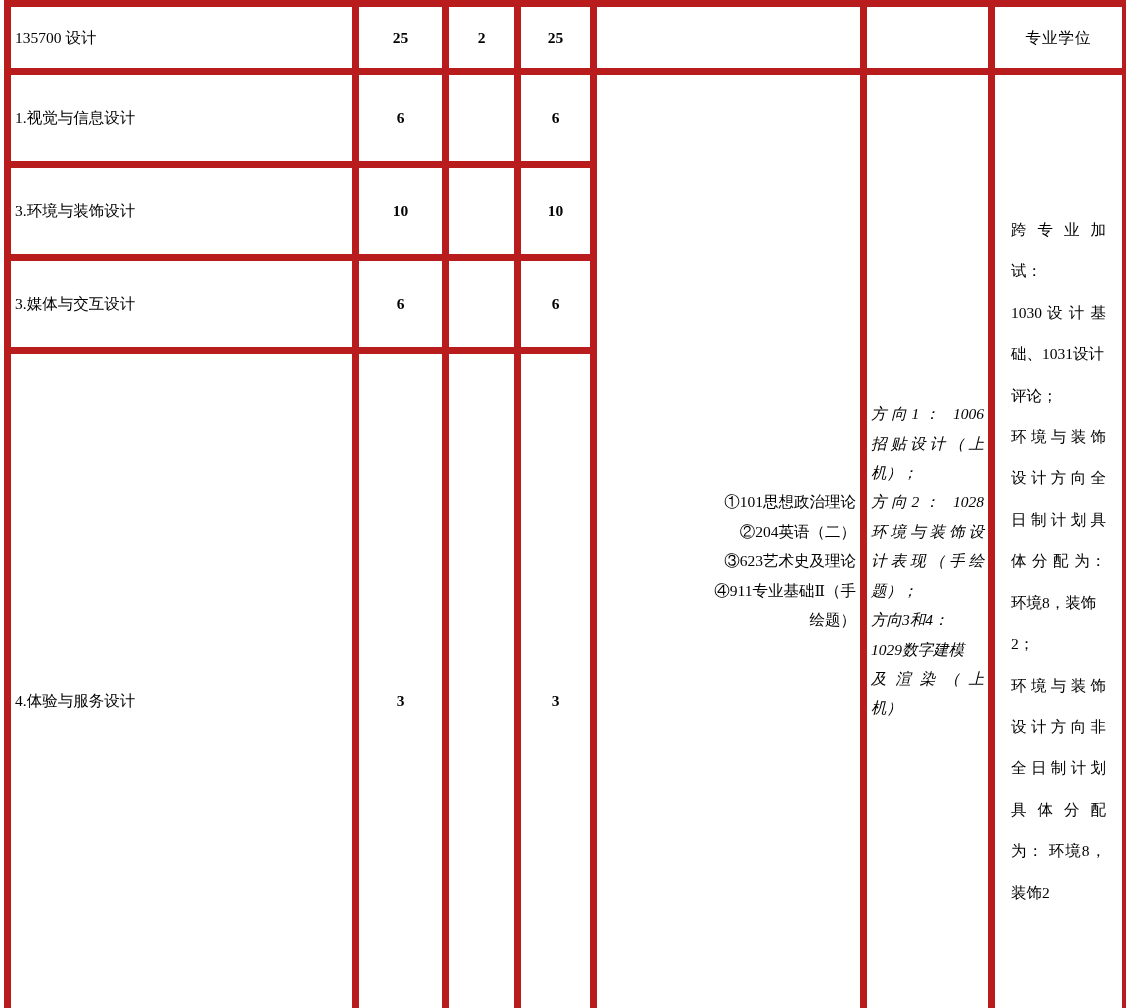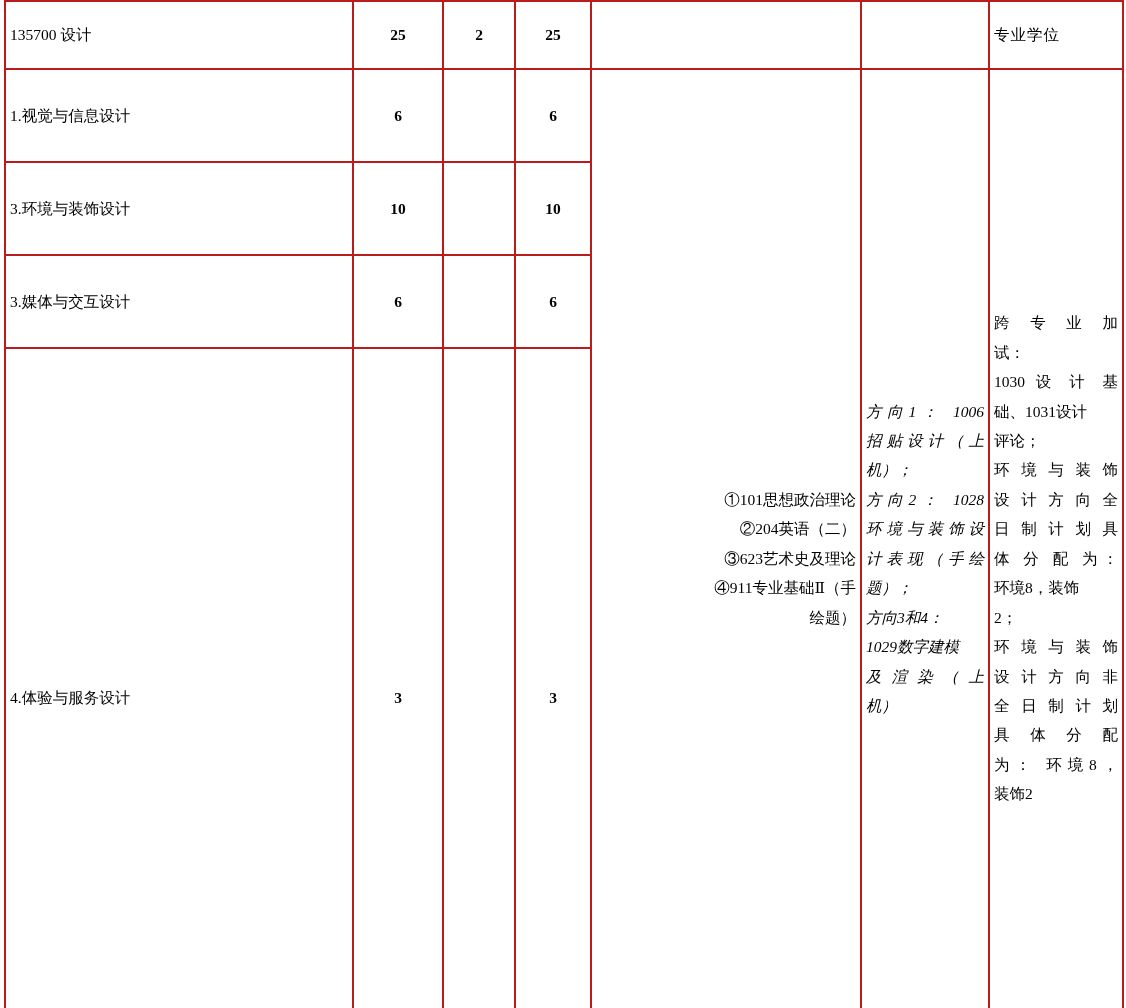--- a/index.html
+++ b/index.html
@@ -20,21 +20,21 @@
     height: 1008px;
     box-sizing: border-box;
   }
   table.adm-table {
     border-collapse: collapse;
     table-layout: fixed;
     width: 1118px;
     margin: 0 0 0 4px;
   }
   table.adm-table td {
-    border: 2px solid #b91c1c;
+    border: 7px solid #b91c1c;
     vertical-align: middle;
     padding: 6px 4px;
     box-sizing: border-box;
     font-size: 15.5px;
     line-height: 1.9;
   }
   
   col.c-major   { width: 348px; }
   col.c-total   { width: 90px;  }
   col.c-tuishi  { width: 72px;  }
@@ -48,21 +48,21 @@
     font-size: 15px;
     font-weight: bold;
     font-family: "Liberation Serif", "DejaVu Serif", serif;
   }
   .major-name {
     text-align: left;
     font-size: 16px;
     line-height: 1.6;
   }
   .degree-type {
-    text-align: left;
+    text-align: center;
     font-size: 16px;
     letter-spacing: 1px;
   }
   .exam-cell {
     font-size: 16px;
     line-height: 2.25;
     text-align: right;
     vertical-align: middle;
     padding-left: 14px;
     padding-right: 10px;
@@ -82,21 +82,21 @@
   .retest-cell p.last { text-align-last: left; }
 
   .note-cell {
     font-size: 14.5px;
     line-height: 2.4;
     text-align: justify;
     text-align-last: justify;
     vertical-align: middle;
     padding: 6px 10px;
   }
-  .note-cell p { margin: 0; }
+  .note-cell p { margin: 12px; }
   .note-cell p.flush { text-align-last: left; }
 
   .row-head td { height: 68px; }
   .row-dir td  { height: 93px; }
   .row-big td  { height: 700px; }
   .row-bottom td { height: 8px; padding: 0; }
 </style>
 </head>
 <body>
 

